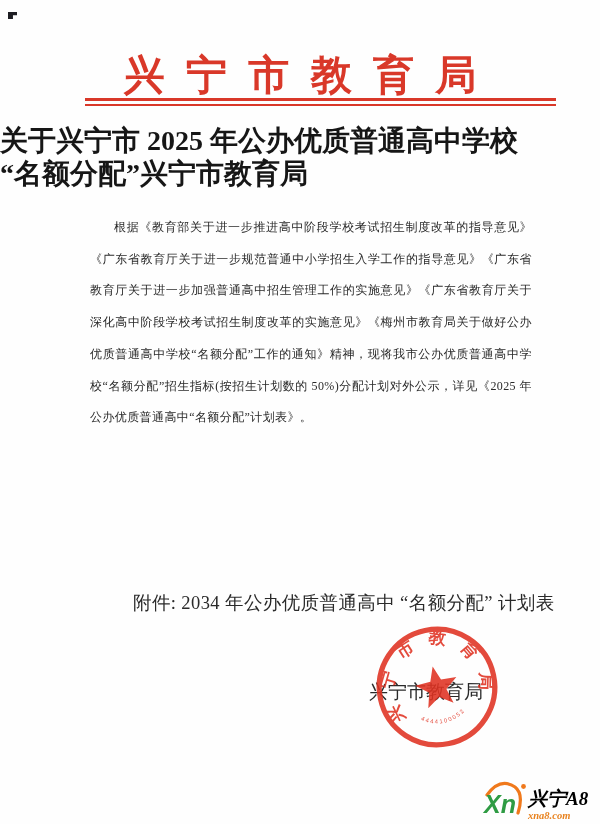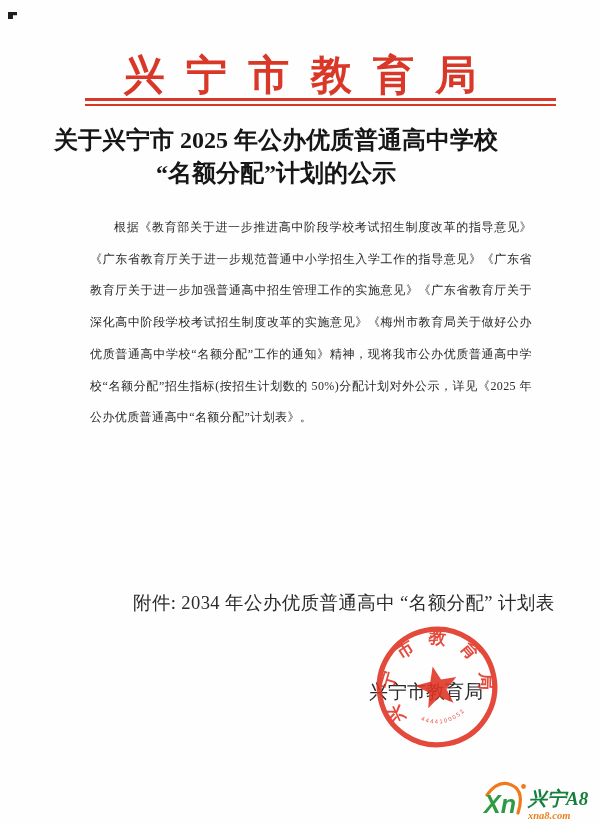--- a/index.html
+++ b/index.html
@@ -10,60 +10,60 @@
   .speck { position:absolute; left:8px; top:12px; width:9px; height:7px;
            background:#1d1d22; clip-path:polygon(0 0,100% 0,100% 45%,55% 45%,55% 100%,0 100%); }
 
   .agency { position:absolute; top:48px; left:0; width:600px; text-align:center;
             font-size:41px; font-weight:bold; color:#d93829;
             letter-spacing:0.52em; text-indent:0.52em; white-space:nowrap; }
 
   .rule { position:absolute; left:85px; top:98px; width:471px; height:3px;
           border-top:3px solid #d93829; border-bottom:2px solid #d93829; }
 
-  .title { position:absolute; top:124px; left:0; width:552px; text-align:center;
-           font-size:24px; font-weight:bold; color:#161616; line-height:33px; }
+  .title { position:absolute; top:124px; left:0; width:552px; 
+           font-size:28px; font-weight:bold; color:#161616; line-height:33px; }
 
   .body-text { position:absolute; top:212px; left:90px; width:442px;
                font-size:12px; color:#2a2a2a; line-height:31.7px;
                text-align:justify; letter-spacing:0.4px; }
   .body-text p { margin:0; text-indent:2em; }
 
   .attachment { position:absolute; top:590px; left:133px; font-size:18.5px;
                 color:#2a2a2a; letter-spacing:0.4px; }
 
   .signature { position:absolute; top:676px; left:336px; width:180px;
                text-align:center; font-size:19px; color:#2a2a2a; line-height:31px; }
 
   .stamp { position:absolute; left:374px; top:624px; width:126px; height:126px;
            opacity:0.88; transform:rotate(-12deg); }
 
   .logo { position:absolute; left:482px; top:780px; width:116px; height:42px;
           display:flex; align-items:flex-end; }
   .logo-mark { width:44px; height:42px; flex:0 0 auto; }
   .logo-texts { display:flex; flex-direction:column; margin-left:2px; }
   .logo-name { font-size:19px; font-weight:bold; font-style:italic;
-               color:#15803d; line-height:22px; white-space:nowrap; }
+               color:#000000; line-height:22px; white-space:nowrap; }
   .logo-site { font-size:10.5px; font-style:italic; font-weight:bold;
                color:#e8821e; line-height:12px; margin-left:0; }
 </style>
 </head>
 <body>
 
 <div class="page">
 
   <div class="speck"></div>
 
   <div class="agency">兴宁市教育局</div>
 
   <div class="rule"></div>
 
   <div class="title">
     <div>关于兴宁市 2025 年公办优质普通高中学校</div>
-    <div>“名额分配”计划的公示</div>
+    <div>“名额分配”兴宁市教育局</div>
   </div>
 
   <div class="body-text">
     <p>根据《教育部关于进一步推进高中阶段学校考试招生制度改革的指导意见》《广东省教育厅关于进一步规范普通中小学招生入学工作的指导意见》《广东省教育厅关于进一步加强普通高中招生管理工作的实施意见》《广东省教育厅关于深化高中阶段学校考试招生制度改革的实施意见》《梅州市教育局关于做好公办优质普通高中学校“名额分配”工作的通知》精神，现将我市公办优质普通高中学校“名额分配”招生指标(按招生计划数的 50%)分配计划对外公示，详见《2025 年公办优质普通高中“名额分配”计划表》。</p>
   </div>
 
   <div class="attachment">附件: 2034 年公办优质普通高中 “名额分配” 计划表</div>
 
   <div class="signature">
     <div>兴宁市教育局</div>

